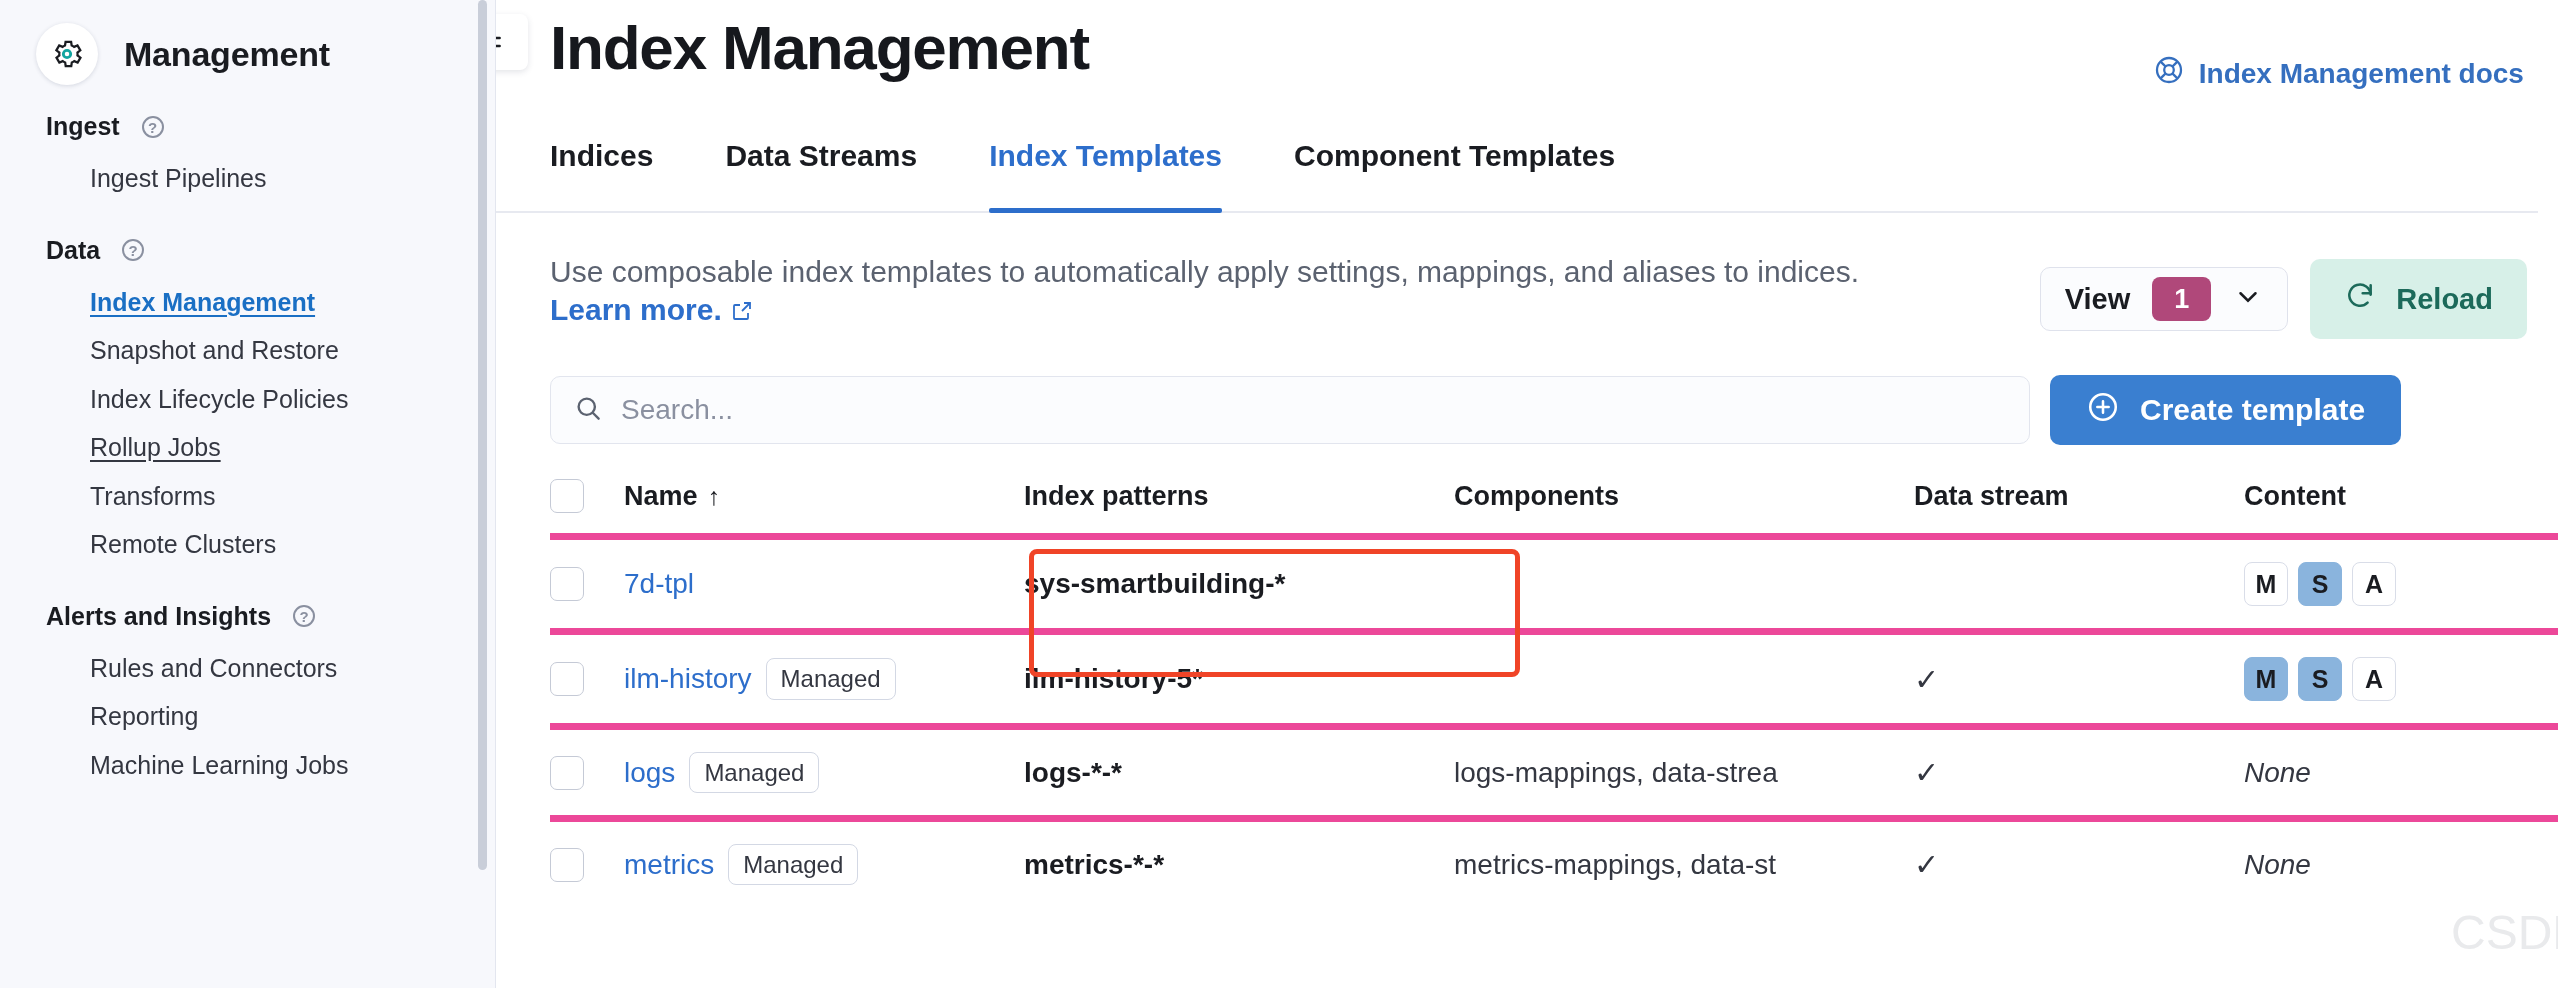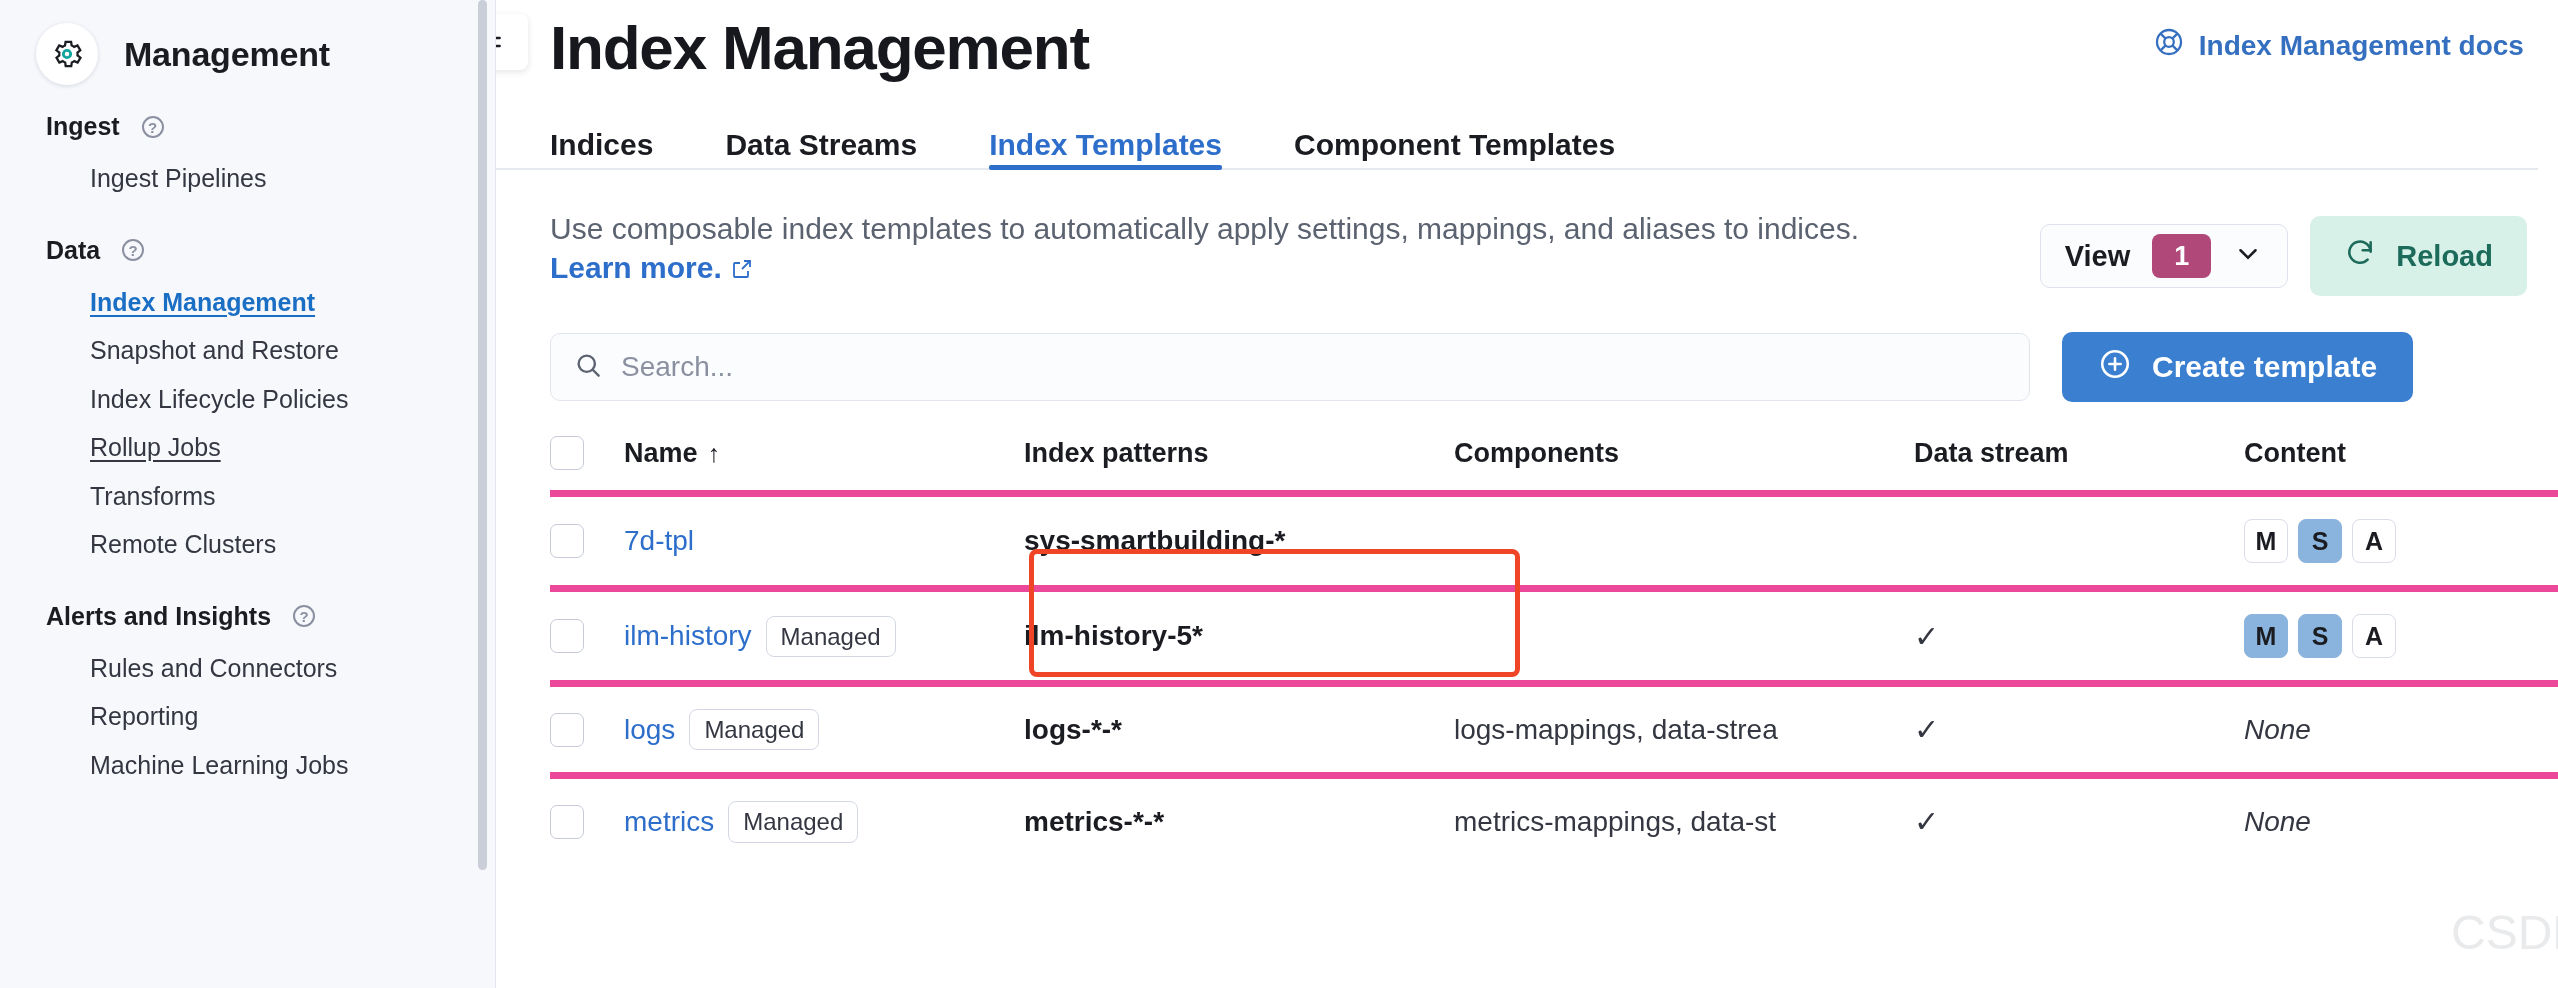--- a/index.html
+++ b/index.html
@@ -81,33 +81,33 @@
     display: flex; align-items: flex-start; justify-content: space-between;
     padding: 14px 34px 0 54px;
   }
   .page-title {
     font-size: 62px; font-weight: 800; color: #16181d;
     letter-spacing: -1.2px; line-height: 1.1;
   }
   .docs-link {
     display: flex; align-items: center; gap: 14px;
     color: #356fbf; font-size: 28px; font-weight: 600;
-    margin-top: 12px; cursor: pointer; white-space: nowrap;
+    margin-top: 40px; cursor: pointer; white-space: nowrap;
   }
 
   
   .tabs {
     display: flex; gap: 0; padding: 0 0 0 54px;
     margin-top: 40px;
     border-bottom: 2px solid #e7e9f0;
     width: calc(100% - 20px);
   }
   .tab {
     font-size: 30px; font-weight: 700; color: #1a1c21;
-    padding: 6px 0 6px 0; margin-right: 72px;
+    padding: 6px 0 38px 0; margin-right: 72px;
     cursor: pointer; position: relative;
   }
   .tab.active { color: #2d6ecb; }
   .tab.active:after {
     content: ""; position: absolute; left: 0; right: 0; bottom: -2px;
     height: 5px; background: #2d6ecb; border-radius: 2px;
   }
 
   
   .desc-row {
@@ -132,21 +132,21 @@
   }
   .reload-btn {
     display: flex; align-items: center; gap: 20px;
     height: 80px; padding: 0 34px; border-radius: 10px;
     background: #d7f0e8; color: #1c6a5a; cursor: pointer;
     font-size: 29px; font-weight: 600;
   }
 
   
   .search-row {
-    display: flex; align-items: center; gap: 32px;
+    display: flex; align-items: center; gap: 20px;
     padding: 36px 18px 0 54px;
   }
   .search-box {
     flex: 1 1 auto; height: 68px;
     background: #fbfcfe; border: 1px solid #e2e5ee; border-radius: 10px;
     display: flex; align-items: center; gap: 18px; padding: 0 22px;
     max-width: 1480px;
   }
   .search-box input {
     border: none; outline: none; background: transparent;

